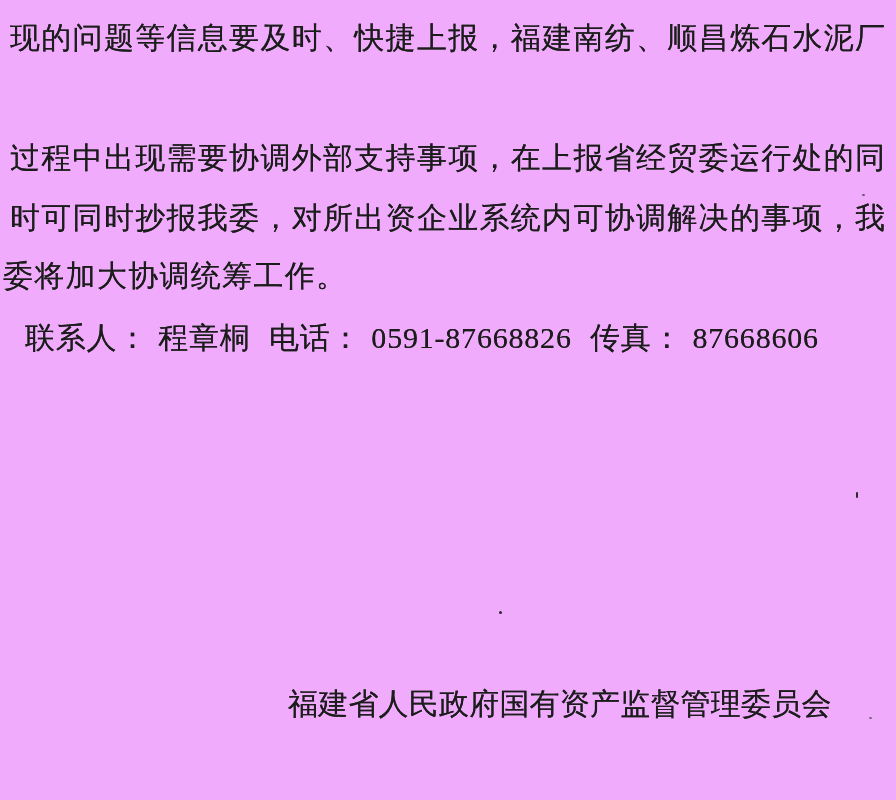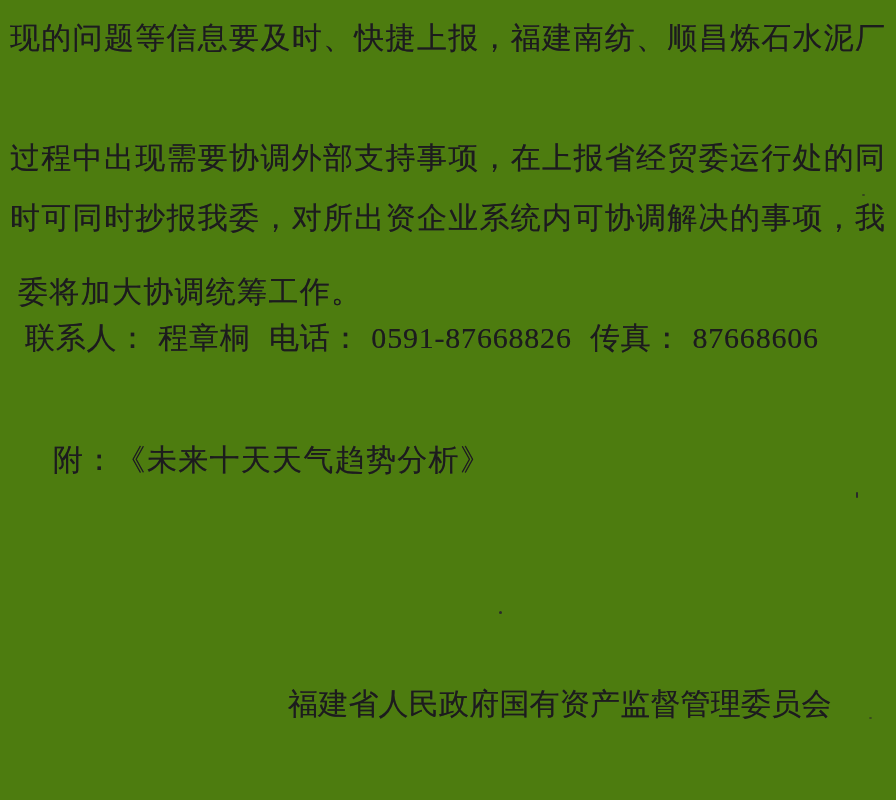--- a/index.html
+++ b/index.html
@@ -4,39 +4,39 @@
 <style>
   html, body {
     margin: 0;
     padding: 0;
     background: #ffffff;
   }
   .page {
     position: relative;
     width: 896px;
     height: 800px;
-    background: #4d7c0f;
+    background: #f0abfc;
     overflow: hidden;
     font-family: "Liberation Serif", "DejaVu Serif", serif;
     color: #1c1c1c;
   }
   .txt {
     position: absolute;
     white-space: nowrap;
     font-size: 30px;
     line-height: 40px;
     letter-spacing: 1.3px;
     
     text-shadow: 0 0 0.4px #333;
   }
   .para-line-1 { top: 18px;  left: 10px; }
   .para-line-2 { top: 78px;  left: 10px; }
   .para-line-3 { top: 138px; left: 10px; }
   .para-line-4 { top: 198px; left: 10px; }
-  .para-line-5 { top: 256px; left: 18px; margin-top: 16px; }
+  .para-line-5 { top: 256px; left: 3px; }
 
   .contact-line { top: 318px; left: 25px; letter-spacing: 0.8px; }
   .contact-line .seg { margin-right: 10px; }
   .contact-line .seg:last-child { margin-right: 12px; }
   .contact-line .num { font-family: "Liberation Serif", "DejaVu Serif", serif; }
 
   .attachment-line { top: 440px; left: 53px; }
 
   .signature-line  { top: 684px; left: 288px; letter-spacing: 0.2px; }
   .date-line       { top: 750px; left: 475px; letter-spacing: 1px; }
@@ -65,21 +65,20 @@
   <div class="txt para-line-4">时可同时抄报我委，对所出资企业系统内可协调解决的事项，我</div>
 
   <div class="txt para-line-5">委将加大协调统筹工作。</div>
 
   <div class="txt contact-line">
     <span class="seg">联系人：</span><span class="seg">程章桐</span>
     <span class="seg">电话：</span><span class="seg num">0591-87668826</span>
     <span class="seg">传真：</span><span class="seg num">87668606</span>
   </div>
 
-  <div class="txt attachment-line">附：《未来十天天气趋势分析》</div>
 
   <div class="txt signature-line">福建省人民政府国有资产监督管理委员会</div>
 
 
   <span class="speck speck-1"></span>
   <span class="speck speck-2"></span>
   <span class="speck speck-3"></span>
   <span class="speck speck-4"></span>
 
 </div>

